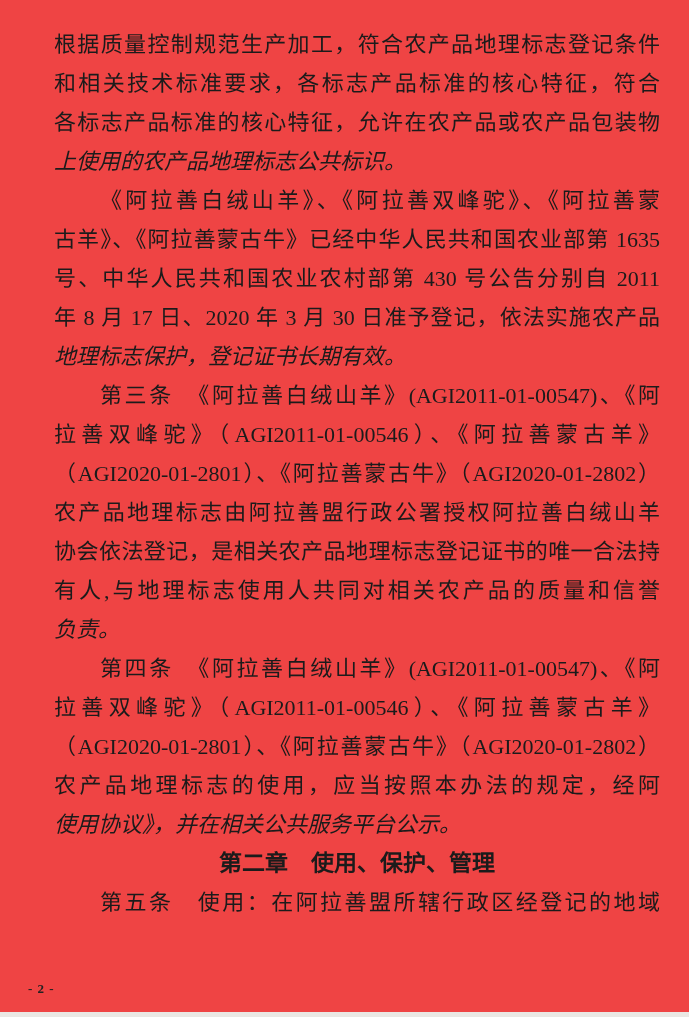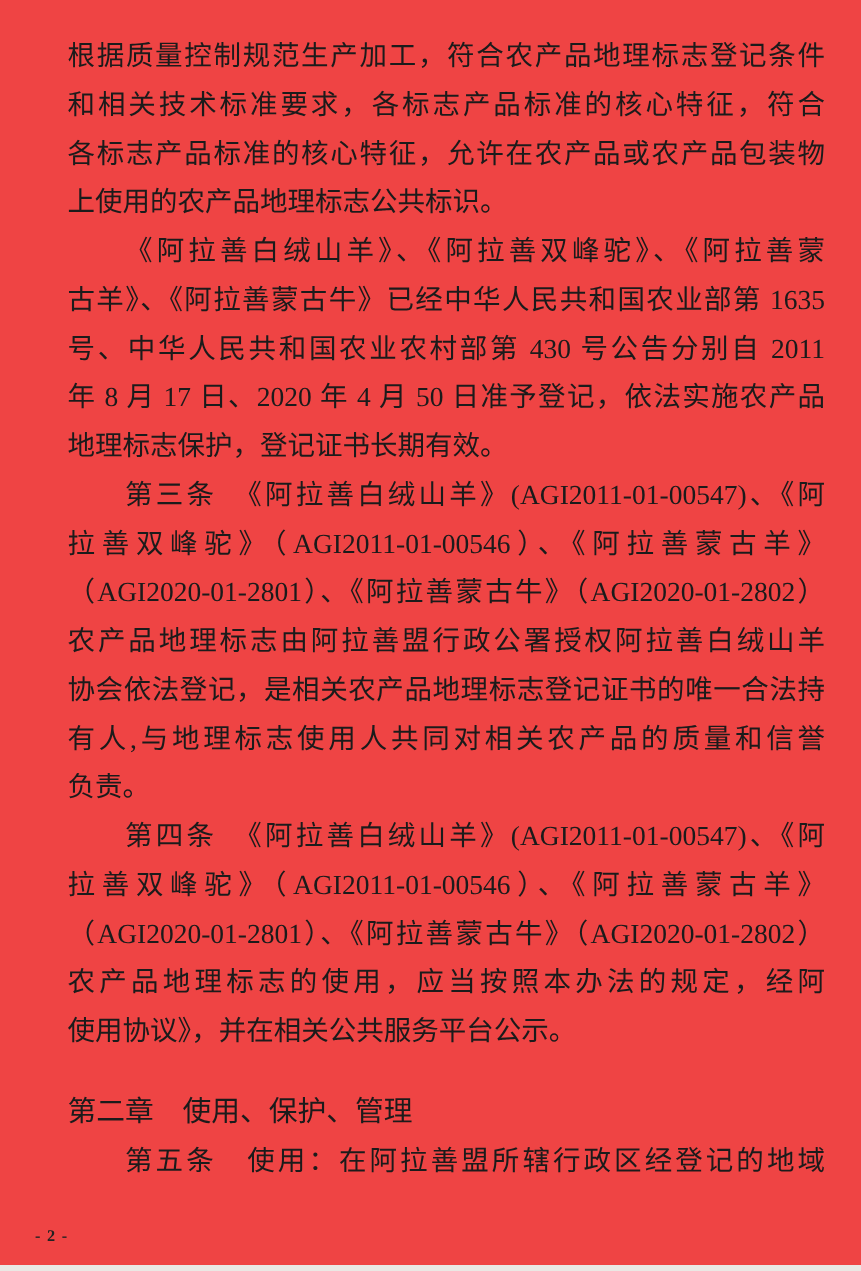--- a/index.html
+++ b/index.html
@@ -24,32 +24,32 @@
       height: 39px;
       line-height: 39px;
       font-size: 22px;
       white-space: nowrap;
       text-align: justify;
       text-justify: inter-character;
       text-align-last: justify;
     }
     .line.end {
       text-align-last: left;
+      font-style: italic;
     }
     .line.ind {
       text-indent: 46px;
     }
     .heading {
       height: 39px;
       line-height: 39px;
       font-size: 23px;
-      font-weight: normal;
-      text-align: left;
+      font-weight: bold;
+      text-align: center;
       white-space: nowrap;
-      margin-top: 26px;
     }
     .pagenum {
       position: absolute;
       left: 28px;
       top: 981px;
       font-size: 13px;
       font-weight: bold;
       letter-spacing: 1px;
       color: #222;
     }
@@ -72,21 +72,21 @@
       <div class="line jst">根据质量控制规范生产加工，符合农产品地理标志登记条件</div>
       <div class="line jst">和相关技术标准要求，各标志产品标准的核心特征，符合</div>
       <div class="line jst">各标志产品标准的核心特征，允许在农产品或农产品包装物</div>
       <div class="line end">上使用的农产品地理标志公共标识。</div>
     </div>
 
     <div class="block">
       <div class="line jst ind">《阿拉善白绒山羊》、《阿拉善双峰驼》、《阿拉善蒙</div>
       <div class="line jst">古羊》、《阿拉善蒙古牛》已经中华人民共和国农业部第 1635</div>
       <div class="line jst">号、中华人民共和国农业农村部第 430 号公告分别自 2011</div>
-      <div class="line jst">年 8 月 17 日、2020 年 4 月 50 日准予登记，依法实施农产品</div>
+      <div class="line jst">年 8 月 17 日、2020 年 3 月 30 日准予登记，依法实施农产品</div>
       <div class="line end">地理标志保护，登记证书长期有效。</div>
     </div>
 
     <div class="block">
       <div class="line jst ind">第三条　《阿拉善白绒山羊》(AGI2011-01-00547)、《阿</div>
       <div class="line jst">拉善双峰驼》（AGI2011-01-00546）、《阿拉善蒙古羊》</div>
       <div class="line jst">（AGI2020-01-2801）、《阿拉善蒙古牛》（AGI2020-01-2802）</div>
       <div class="line jst">农产品地理标志由阿拉善盟行政公署授权阿拉善白绒山羊</div>
       <div class="line jst">协会依法登记，是相关农产品地理标志登记证书的唯一合法持</div>
       <div class="line jst">有人,与地理标志使用人共同对相关农产品的质量和信誉</div>

